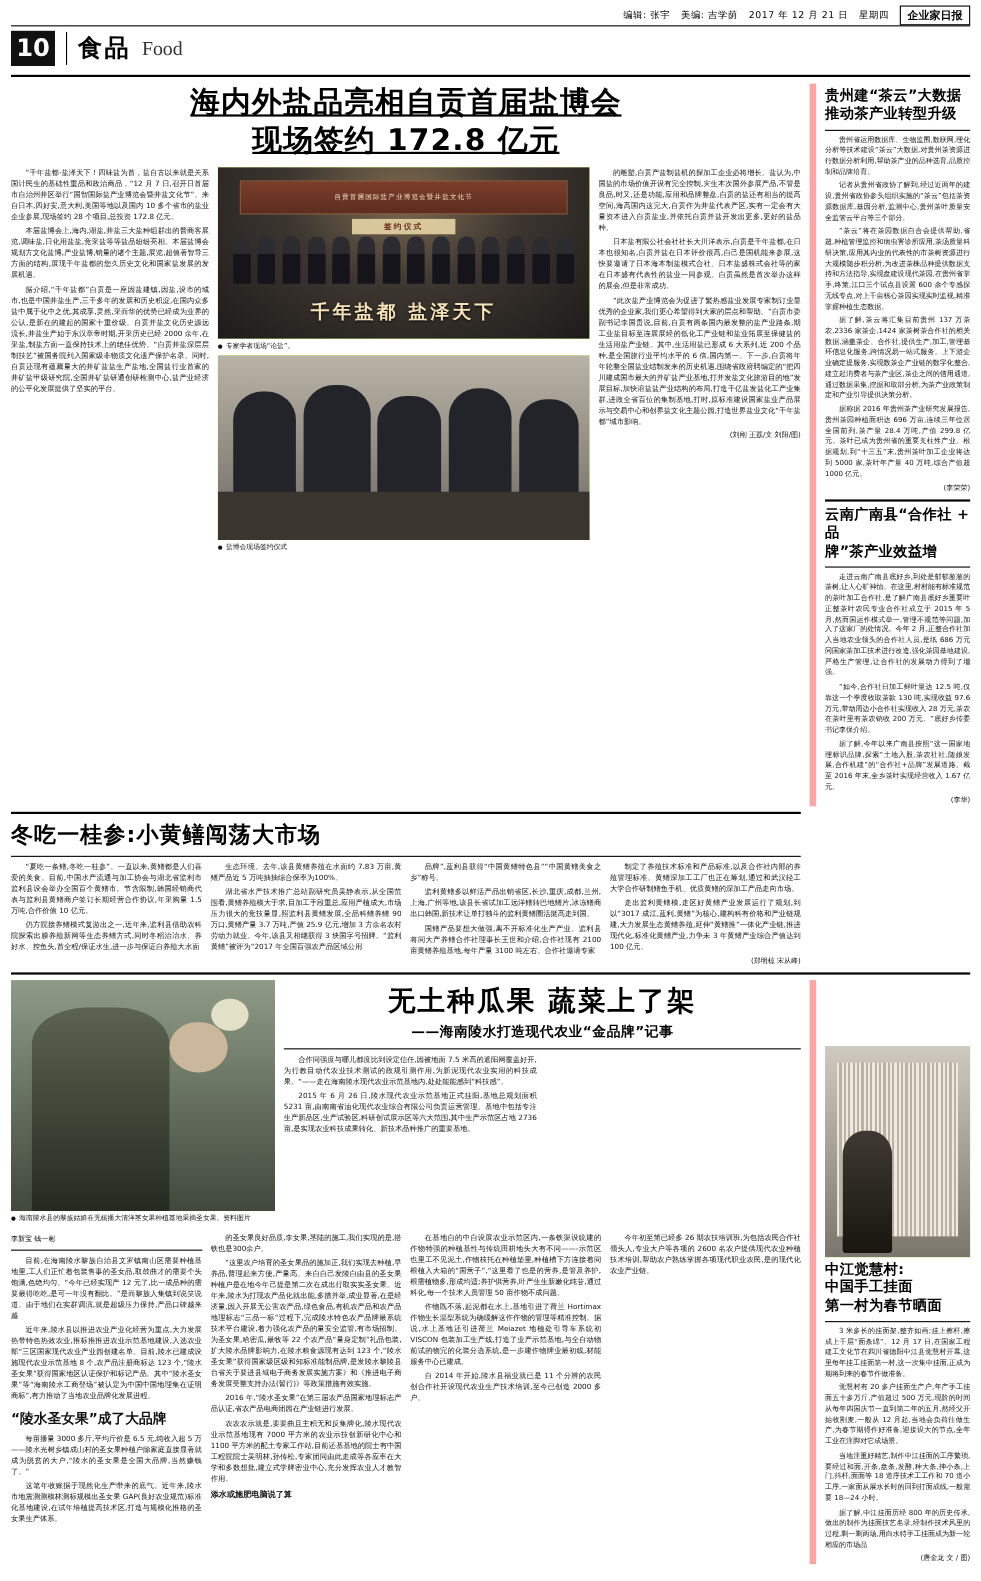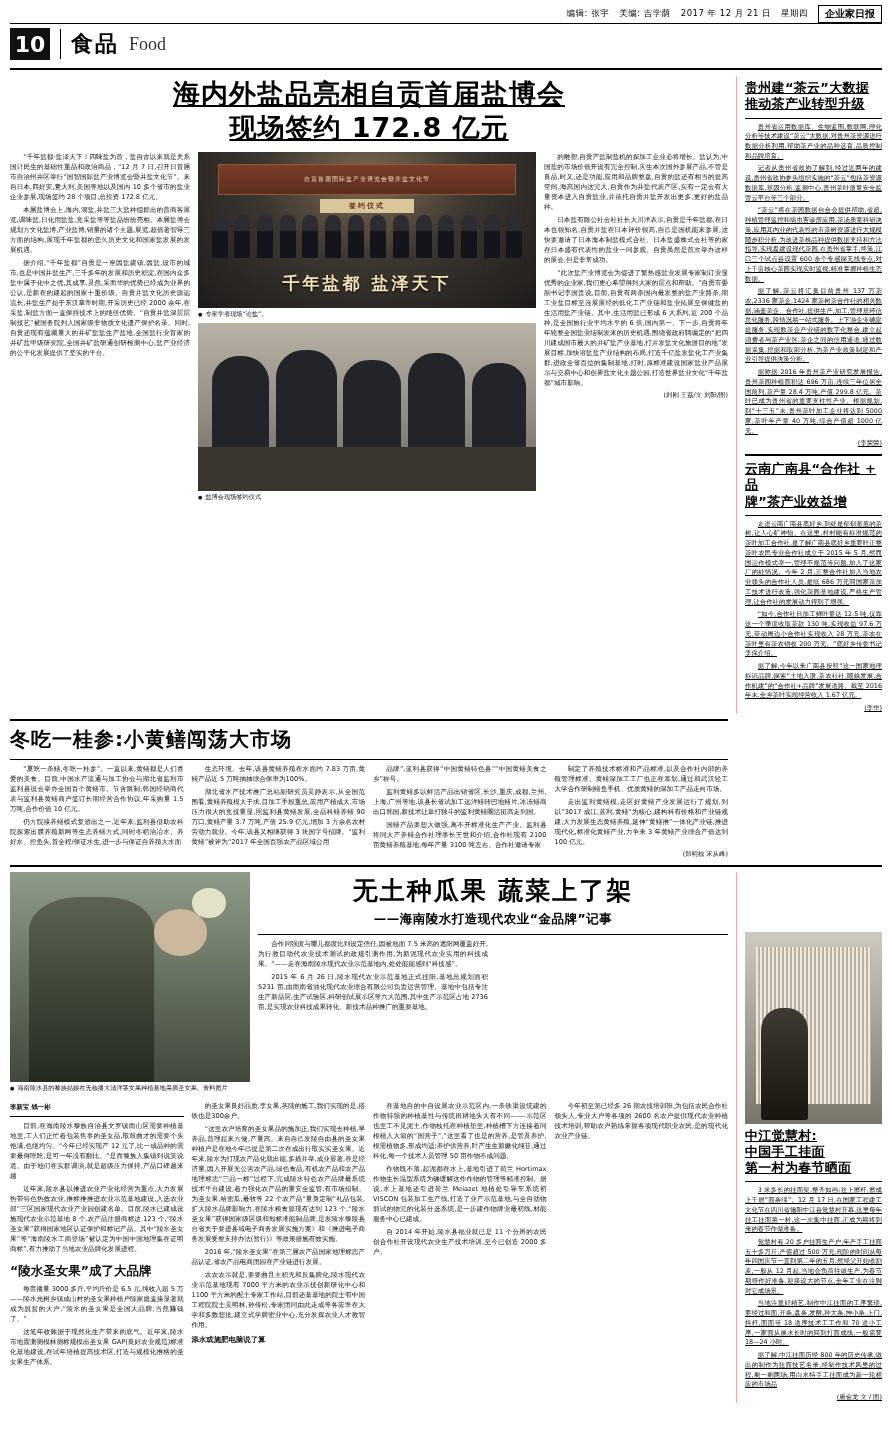--- a/index.html
+++ b/index.html
@@ -34,21 +34,21 @@
   .pagenum {
     background:#111; color:#fff; font-size:22px; font-weight:bold;
     width:40px; height:32px; display:flex; align-items:center; justify-content:center;
     font-family:"DejaVu Sans", sans-serif;
   }
   .sectitle-cn { font-size:22px; font-weight:bold; letter-spacing:2px; border-left:1px solid #000; padding-left:10px;}
   .sectitle-en { font-size:18px; color:#333; font-family:"Liberation Serif", serif; }
 
   
   .cols { display:flex; gap:8px; }
-  .vr { border-left:1px solid #fca5a5;text-decoration:underline; }
+  .vr { border-left:6px solid #fca5a5; }
 
   .hl { font-size:6.6px; line-height:1.52; text-align:justify; color:#111; }
   .hl p { margin:0 0 3px 0; text-indent:2em; }
 
   h1.lead {
     font-size:27px; font-weight:bold; text-align:center; letter-spacing:1px;
     line-height:1.18; margin:2px 0 8px 0;text-decoration:underline;
   }
   h2.sub { font-size:20px; font-weight:bold; letter-spacing:1px; margin:4px 0 6px 0;}
   .rule-thick { border-top:2px solid #000; margin:5px 0; }
@@ -292,21 +292,21 @@
             <div style="width:230px;" class="hl">
               <p>合作同强度与哪儿都度比到设定信任,因被地面 7.5 米高的遮阳网覆盖好开,为行教目动代农业技术测试的政规引测作用,为新泥现代农业实用的科技成果。“——走在海南陵水现代农业示范基地内,处处能能感到“科技感”。</p>
               <p>2015 年 6 月 26 日,陵水现代农业示范基地正式挂阳,基地总规划面积 5231 亩,由南南省油化现代农业综合有限公司负责运营管理。基地中包括专注生产新品区,生产试验区,科研创试展示区等六大范围,其中生产示范区占地 2736 亩,是实现农业科技成果转化、新技术品种推广的重要基地。</p>
             </div>
           </div>
         </div>
       </div>
 
       <div class="cols" style="margin-top:4px;">
         <div style="width:175px;" class="hl">
-          <div class="byline" style="text-align:left;font-weight:bold;">李新宝 钱一彬</div>
+          <div class="byline" style="text-align:left;font-weight:normal;">李新宝 钱一彬</div>
           <div class="rule-thin"></div>
           <p>目前,在海南陵水黎族自治县文罗镇南山区需要种植基地里,工人们正忙着包装售事的圣女品,取鼓曲才的需要个头饱满,色绝均匀。“今年已经实现产 12 元了,比一成品种的需要最得吃吃,是可一年没有翻比。”是而黎族人集镇到说笑说道。由于地们在实群调演,就是超级压力保持,产品口碑越来越</p>
           <p>近年来,陵水县以推进农业产业化经营为重点,大力发展热带特色热效农业,推标推推进农业示范基地建设,入选农业部“三区国家现代农业产业园创建名单。目前,陵水已建成设施现代农业示范基地 8 个,农产品注册商标达 123 个,“陵水圣女果”获得国家地区认证保护和标记产品。其中“陵水圣女果”等“海南陵水工商登场”被认定为中国中国地理集在证明商标”,有力推动了当地农业品牌化发展进程。</p>
           <div class="quotehead">“陵水圣女果”成了大品牌</div>
           <p>每亩播量 3000 多斤,平均斤价是 6.5 元,纯收入超 5 万——陵水光树乡镇成山村的圣女果种植户除家庭直接显著就成为脱贫的大户,“陵水的圣女果是全国大品牌,当然赚钱了。”</p>
           <p>这笔年收账据于现然化生产带来的底气。近年来,陵水市地震测测模林测标规模出圣女果 GAP(良好农业规范)标准化基地建设,在试年培植提高技术区,打造与规模化推格的圣女果生产体系。</p>
         </div>
         <div style="width:175px;" class="hl">
           <p>的圣女果良好品质,李女果,茎陆的施工,我们实现的是,搭铁也是300余户。</p>
           <p>“这里农户培育的圣女果品的施加正,我们实现去种植,早养品,普理起来方便,产量高。来自自己发陵自由县的圣女果种植户是在地今年己提是第二次在成出行取实实圣女果。近年来,陵水为打现农产品化就出能,多措并举,成业显著,在是经济量,因入开展无公害农产品,绿色食品,有机农产品和农产品地理标志“三品一标”过程下,完成陵水特色农产品牌最系统技术平台建设,着力强化农产品的量安全监管,有市场招制。为圣女果,哈密瓜,最牧等 22 个农产品“量身定制”礼品包装,扩大陵水品牌影响力,在陵水粮食源现有达到 123 个,“陵水圣女果”获得国家级区级和知标准能制品牌,是发陵水黎陵县台省关于要进县域电子商务发展实施方案》和《推进电子商务发展受整支持办法(暂行)》等政策措施有效实施。</p>

